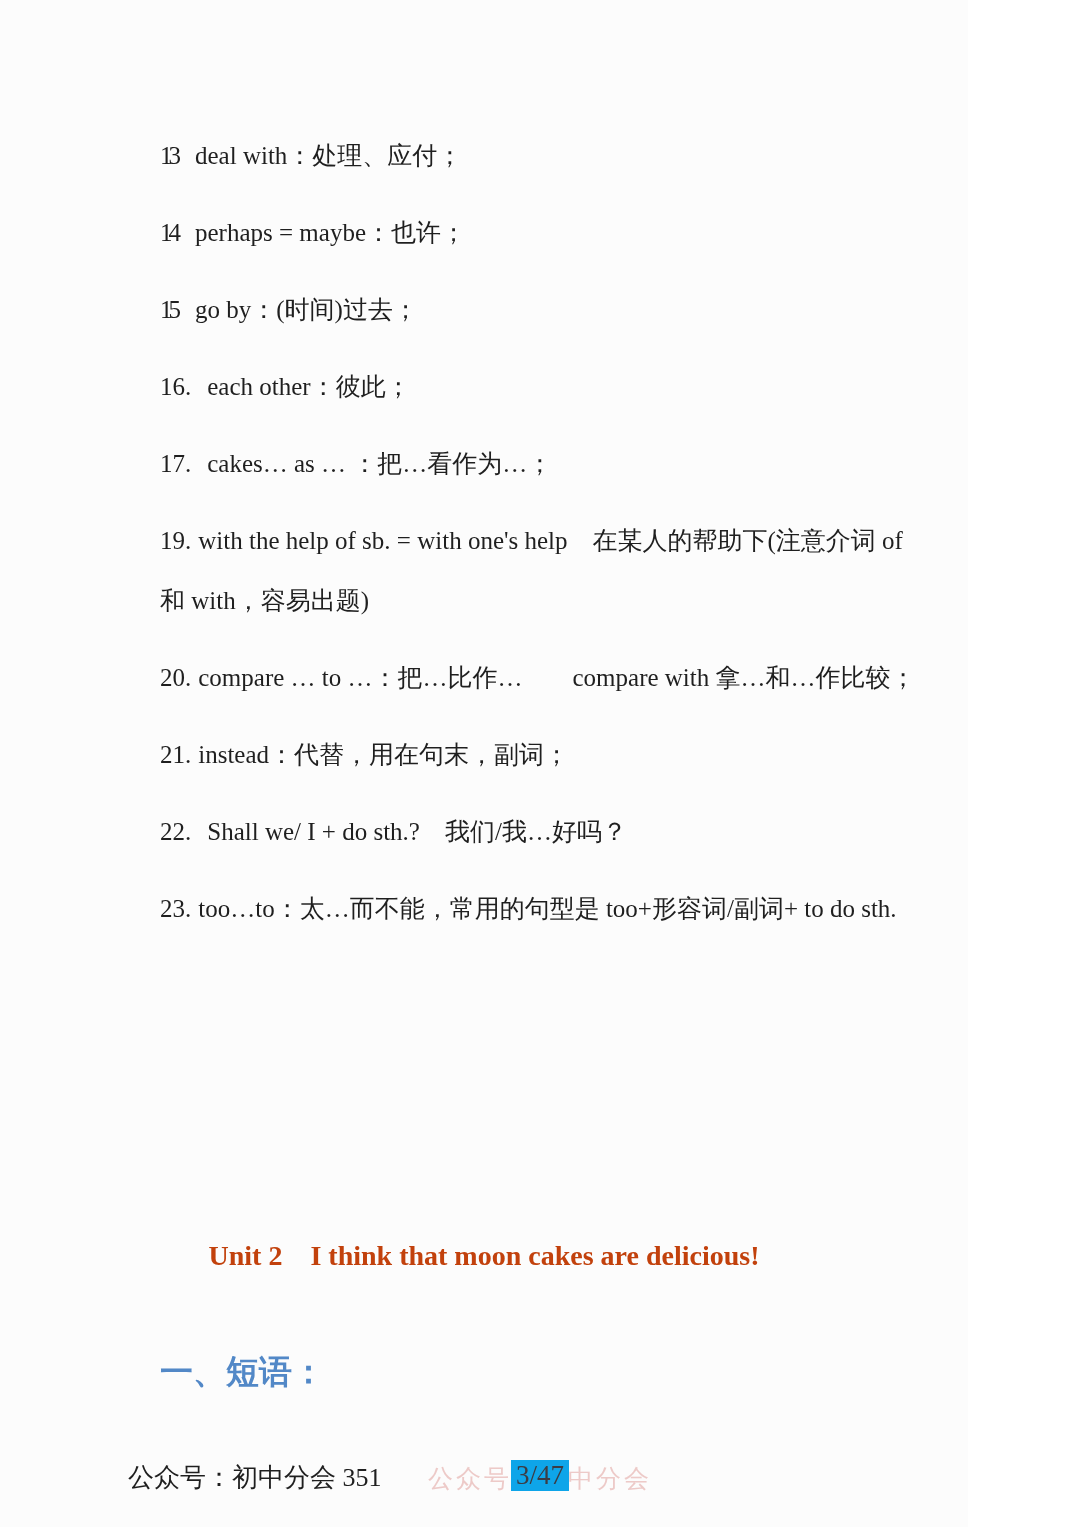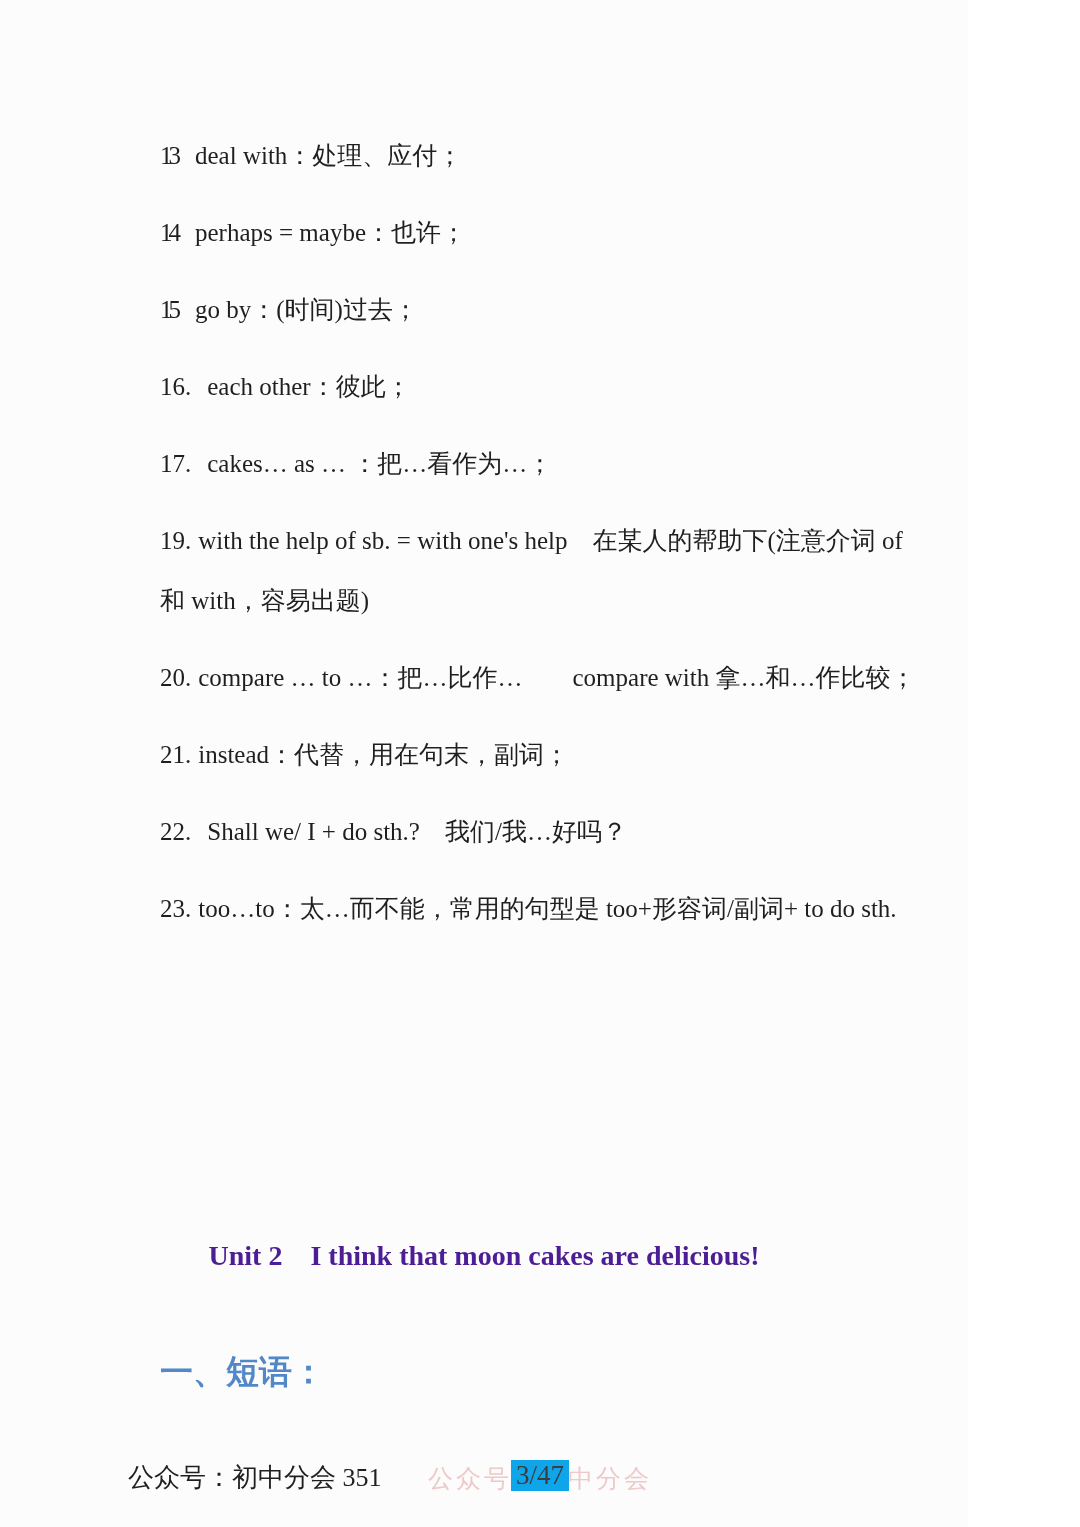--- a/index.html
+++ b/index.html
@@ -31,21 +31,21 @@
   .num-dotspace { margin-right: 7px; margin-top: 20px; }
   .unit-heading {
     position: absolute;
     top: 1240px;
     left: 0;
     width: 100%;
     margin: 0;
     text-align: center;
     font-size: 28px;
     font-weight: bold;
-    color: #4c1d95;
+    color: #c2410c;
     white-space: pre-wrap;
     font-family: "Liberation Serif", "DejaVu Serif", serif;
   }
   .section-heading {
     position: absolute;
     top: 1350px;
     left: 160px;
     margin: 0;
     font-size: 33px;
     font-weight: bold;

